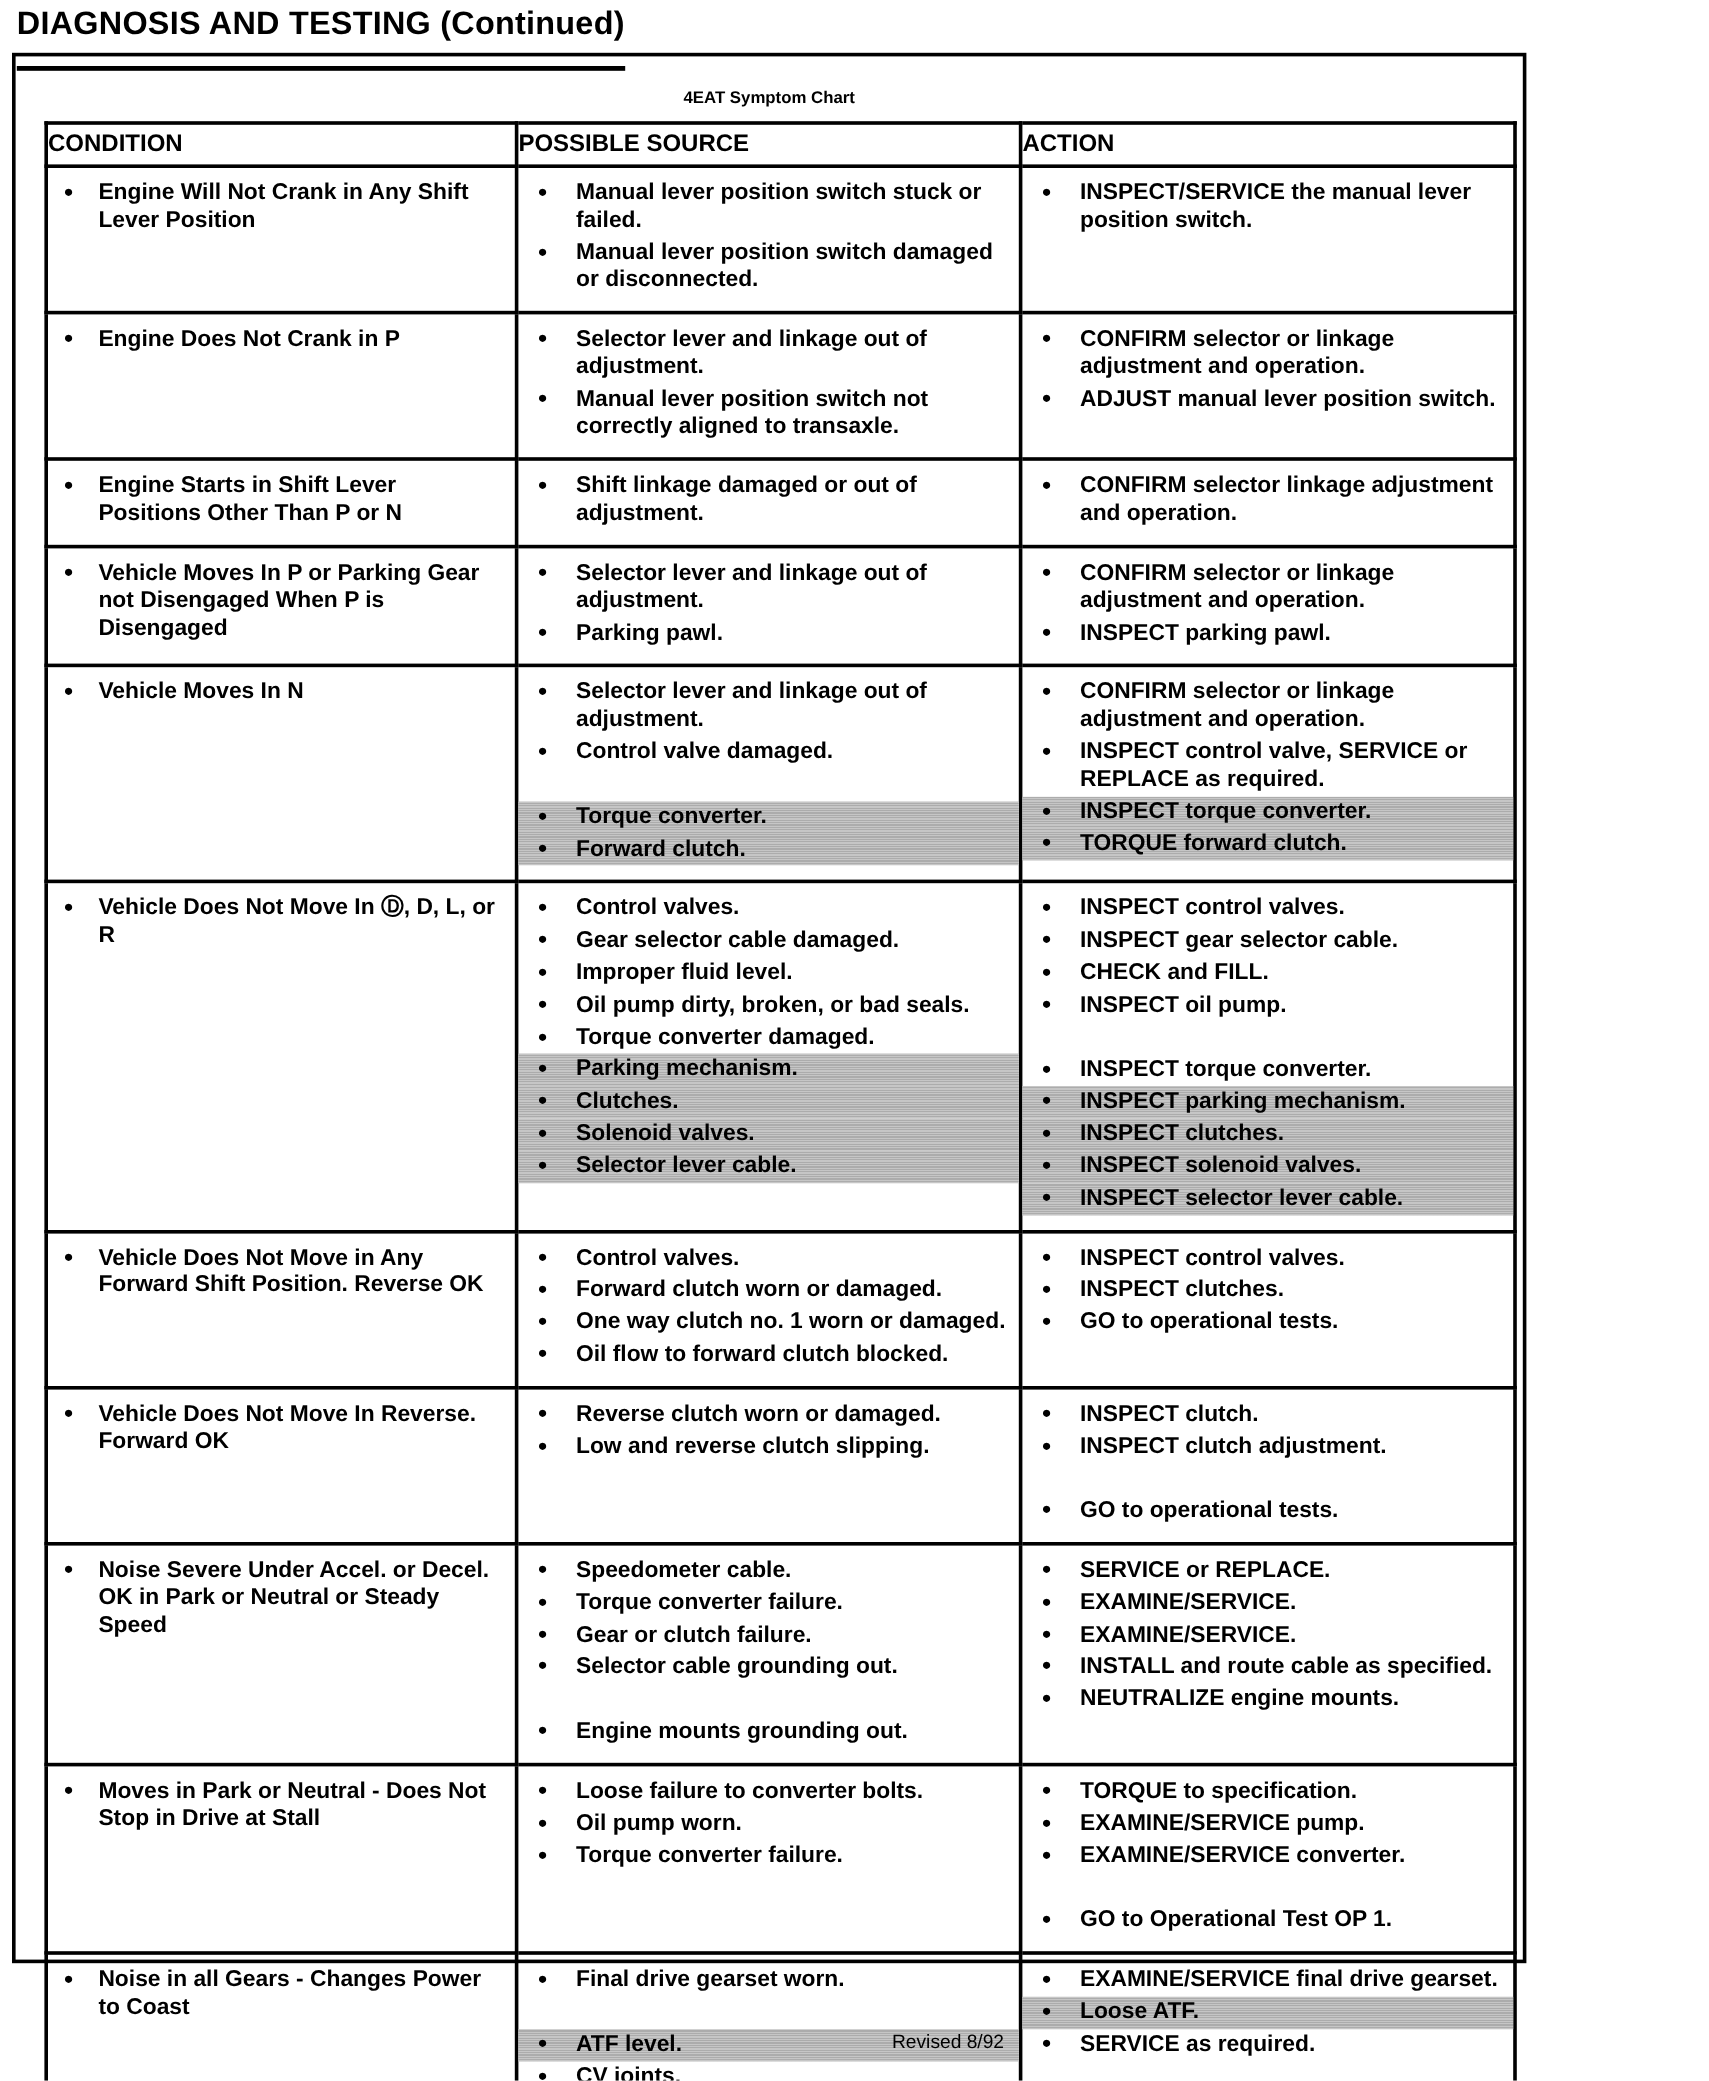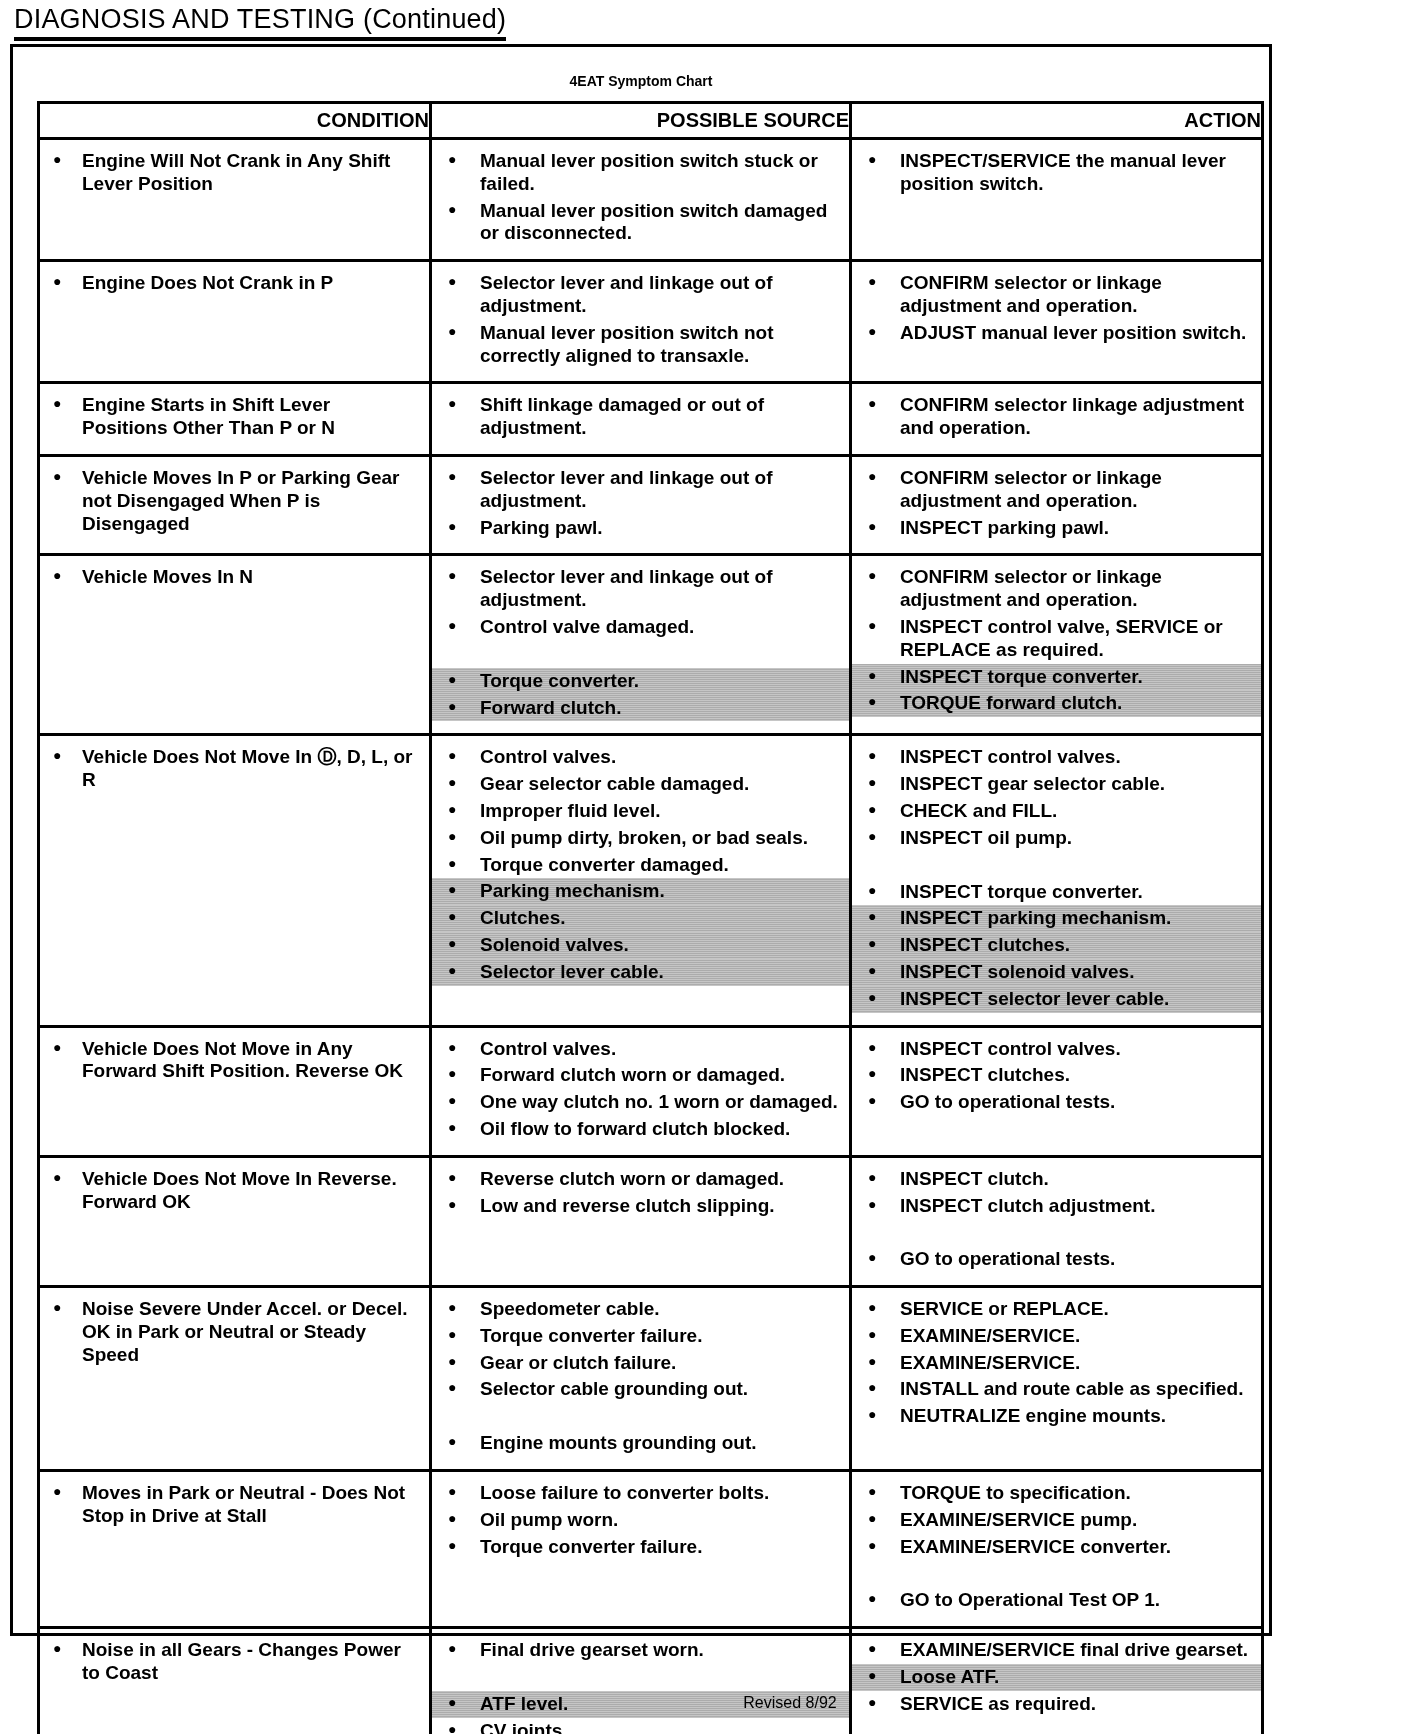--- a/index.html
+++ b/index.html
@@ -10,24 +10,24 @@
     background:#ffffff;
     font-family:"Liberation Sans", sans-serif;
     color:#000;
     overflow:hidden;
   }
   .heading {
     position:absolute;
     top:4px;
     left:14px;
     font-size:27px;
-    font-weight:normal;
+    font-weight:bold;
     letter-spacing:0.2px;
     border-bottom:4px solid #000;
-    padding-bottom:2px;
+    padding-bottom:20px;
   }
   .outer-box {
     position:absolute;
     top:44px;
     left:10px;
     width:1262px;
     height:1592px;
     border:3px solid #000;
     box-sizing:border-box;
   }
@@ -44,21 +44,21 @@
     margin:12px 0 0 24px;
   }
   col.c1 { width:392px; }
   col.c2 { width:420px; }
   col.c3 { width:412px; }
   th {
     border:3px solid #000;
     font-size:20px;
     font-weight:bold;
     padding:5px 0;
-    text-align:right;
+    text-align:left;
   }
   td {
     border:3px solid #000;
     vertical-align:top;
     padding:8px 0 12px 0;
   }
   .item {
     position:relative;
     padding:2px 10px 2px 48px;
     font-size:19px;

